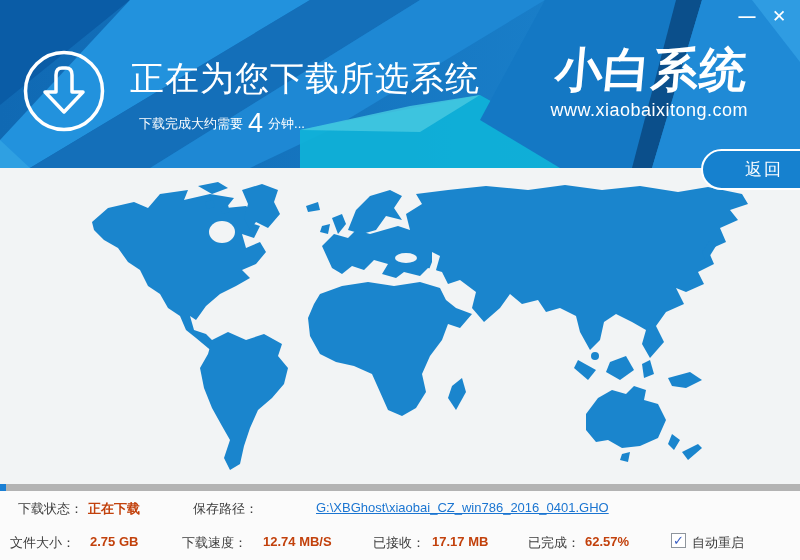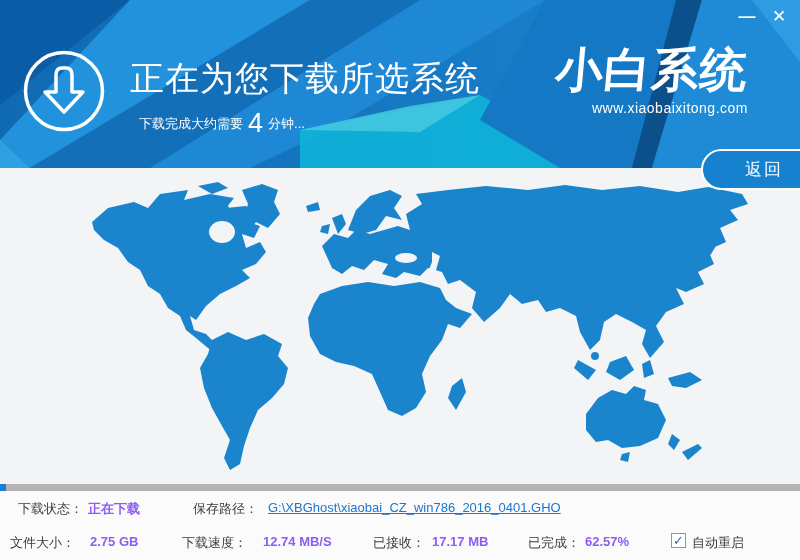--- a/index.html
+++ b/index.html
@@ -12,43 +12,43 @@
   .titlebar-btn{position:absolute;top:4px;width:30px;height:26px;border:none;background:transparent;color:#fff;
     font-size:17px;line-height:26px;text-align:center;cursor:pointer;padding:0;}
   .btn-min{right:38px;font-weight:bold;}
   .btn-close{right:6px;}
   .hdr-icon{position:absolute;left:21px;top:48px;width:86px;height:86px;}
   .hdr-title{position:absolute;left:130px;top:56px;margin:0;color:#fff;font-size:34px;font-weight:400;letter-spacing:1px;}
   .hdr-sub{position:absolute;left:131px;top:100px;margin:8px;color:#fff;font-size:13px;}
   .hdr-sub .big{font-size:27px;margin:0 5px;vertical-align:-4px;}
   .brand{position:absolute;right:52px;top:46px;text-align:right;color:#fff;}
   .brand .logo{font-size:47px;font-weight:900;letter-spacing:1px;transform:skewX(-5deg);line-height:1;white-space:nowrap;}
-  .brand .site{font-size:14px;margin-top:7px;letter-spacing:.5px;}
+  .brand .site{font-size:18px;margin-top:7px;letter-spacing:.5px;}
 
   
   .back-btn{position:absolute;left:701px;top:149px;width:130px;height:41px;border-radius:21px;
     background:#1681cf;border:2px solid #ffffff;color:#fff;font-size:17px;text-align:left;
     padding:0 0 0 42px;cursor:pointer;z-index:30;box-sizing:border-box;font-family:inherit;letter-spacing:2px;}
 
   
   .main{position:absolute;left:0;top:168px;width:800px;height:316px;background:#f2f4f5;}
   .worldmap{position:absolute;left:50px;top:14px;}
   .land{fill:#1a85cd;}
   .sea{fill:#f2f4f5;}
 
   
   .progressbar{position:absolute;left:0;top:484px;width:800px;height:7px;background:#b3b3b3;}
   .progress-fill{height:7px;width:6px;min-width:6px;background:#1a7fd4;}
 
   
   .statusbar{position:absolute;left:0;top:491px;width:800px;height:69px;background:#fbfbfb;}
   .statusbar span{position:absolute;font-size:13px;white-space:nowrap;}
   .lbl{color:#3c3c3c;}
-  .val{color:#8b5cf6;font-weight:bold;}
-  .link{color:#1b75d1;font-weight:normal;text-decoration:underline;cursor:pointer;}
+  .val{color:#c2410c;font-weight:bold;}
+  .link{color:#1b75d1;font-weight:normal;text-decoration:underline;cursor:pointer;margin-left:48px;}
   .r1{top:9px;} .r2{top:43px;}
   .checkbox{position:absolute;left:671px;top:42px;width:13px;height:13px;border:1px solid #8e959c;
     background:#fff;font-size:12px;line-height:13px;text-align:center;color:#3a5fc4;cursor:pointer;}
 </style>
 </head>
 <body>
 
 <div class="app">
 
   <div class="header">

